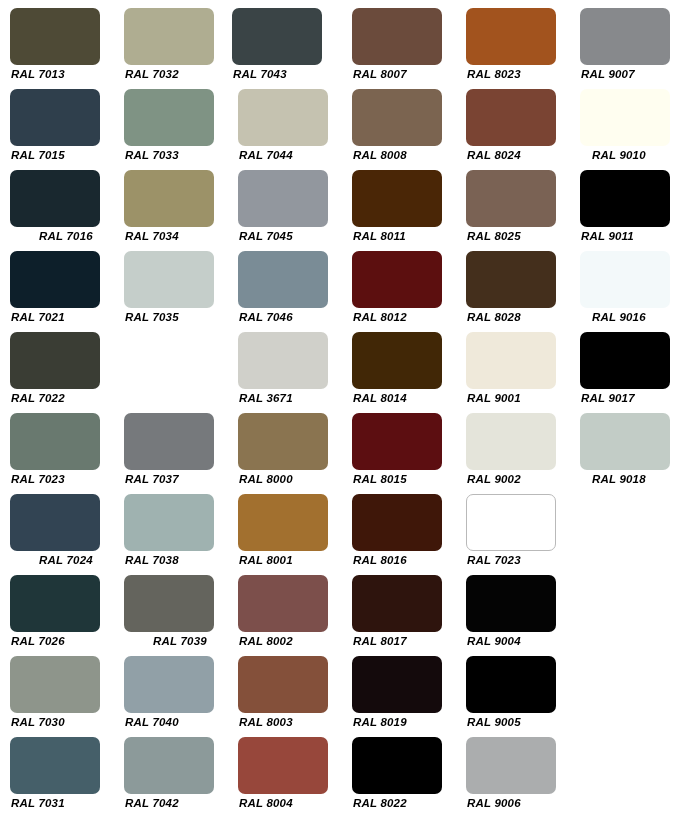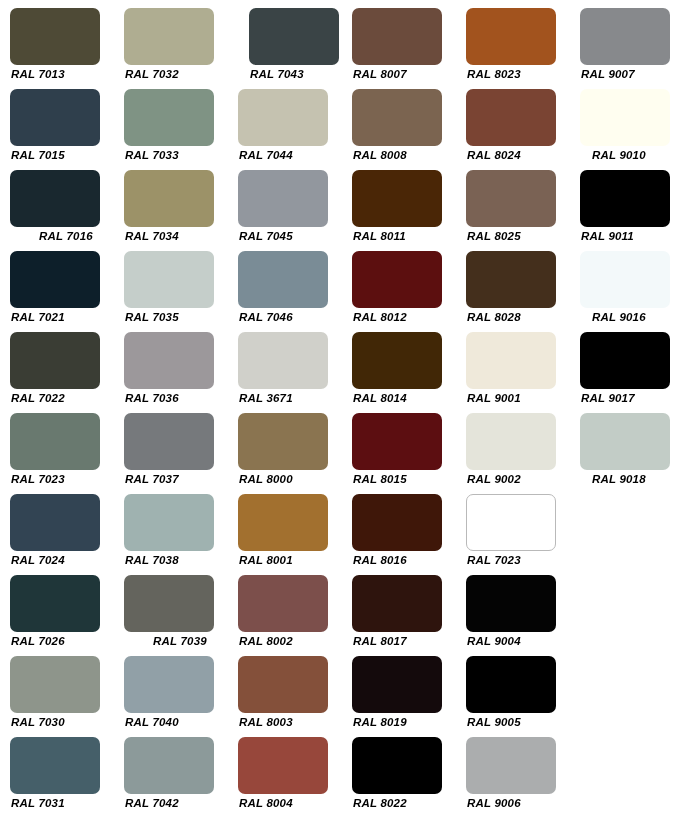--- a/index.html
+++ b/index.html
@@ -82,21 +82,21 @@
       <div class="swatch-label">RAL 7021</div>
     </div>
     <div class="swatch-cell" style="left: 0px; top: 328px;">
       <div class="swatch-chip" title="RAL 7022" style="background: rgb(58, 61, 52);"></div>
       <div class="swatch-label">RAL 7022</div>
     </div>
     <div class="swatch-cell" style="left: 0px; top: 409px;">
       <div class="swatch-chip" title="RAL 7023" style="background: rgb(105, 121, 111);"></div>
       <div class="swatch-label">RAL 7023</div>
     </div>
-    <div class="swatch-cell" style="left: 0px; top: 490px;">
+    <div class="swatch-cell" style="left: 0px; top: 490px; text-align: center;">
       <div class="swatch-chip" title="RAL 7024" style="background: rgb(50, 68, 83);"></div>
       <div class="swatch-label">RAL 7024</div>
     </div>
     <div class="swatch-cell" style="left: 0px; top: 571px;">
       <div class="swatch-chip" title="RAL 7026" style="background: rgb(31, 54, 57);"></div>
       <div class="swatch-label">RAL 7026</div>
     </div>
     <div class="swatch-cell" style="left: 0px; top: 652px;">
       <div class="swatch-chip" title="RAL 7030" style="background: rgb(142, 149, 139);"></div>
       <div class="swatch-label">RAL 7030</div>
@@ -114,45 +114,41 @@
       <div class="swatch-label">RAL 7033</div>
     </div>
     <div class="swatch-cell" style="left: 114px; top: 166px;">
       <div class="swatch-chip" title="RAL 7034" style="background: rgb(156, 146, 104);"></div>
       <div class="swatch-label">RAL 7034</div>
     </div>
     <div class="swatch-cell" style="left: 114px; top: 247px;">
       <div class="swatch-chip" title="RAL 7035" style="background: rgb(197, 206, 202);"></div>
       <div class="swatch-label">RAL 7035</div>
     </div>
-    <div class="swatch-cell" style="left: 114px; top: 328px;">
-      <div class="swatch-chip" title="RAL 7036" style="background: rgb(156, 152, 155);"></div>
-      <div class="swatch-label">RAL 7036</div>
-    </div>
     <div class="swatch-cell" style="left: 114px; top: 409px;">
       <div class="swatch-chip" title="RAL 7037" style="background: rgb(118, 121, 124);"></div>
       <div class="swatch-label">RAL 7037</div>
     </div>
     <div class="swatch-cell" style="left: 114px; top: 490px;">
       <div class="swatch-chip" title="RAL 7038" style="background: rgb(159, 178, 176);"></div>
       <div class="swatch-label">RAL 7038</div>
     </div>
     <div class="swatch-cell" style="left: 114px; top: 571px; text-align: center;">
       <div class="swatch-chip" title="RAL 7039" style="background: rgb(100, 100, 93);"></div>
       <div class="swatch-label">RAL 7039</div>
     </div>
     <div class="swatch-cell" style="left: 114px; top: 652px;">
       <div class="swatch-chip" title="RAL 7040" style="background: rgb(145, 160, 167);"></div>
       <div class="swatch-label">RAL 7040</div>
     </div>
     <div class="swatch-cell" style="left: 114px; top: 733px;">
       <div class="swatch-chip" title="RAL 7042" style="background: rgb(140, 154, 154);"></div>
       <div class="swatch-label">RAL 7042</div>
     </div>
-    <div class="swatch-cell" style="left: 239px; top: 4px;">
+    <div class="swatch-cell" style="left: 222px; top: 4px;">
       <div class="swatch-chip" title="RAL 7043" style="background: rgb(58, 68, 70);"></div>
       <div class="swatch-label">RAL 7043</div>
     </div>
     <div class="swatch-cell" style="left: 228px; top: 85px;">
       <div class="swatch-chip" title="RAL 7044" style="background: rgb(197, 194, 176);"></div>
       <div class="swatch-label">RAL 7044</div>
     </div>
     <div class="swatch-cell" style="left: 228px; top: 166px;">
       <div class="swatch-chip" title="RAL 7045" style="background: rgb(146, 151, 158);"></div>
       <div class="swatch-label">RAL 7045</div>

